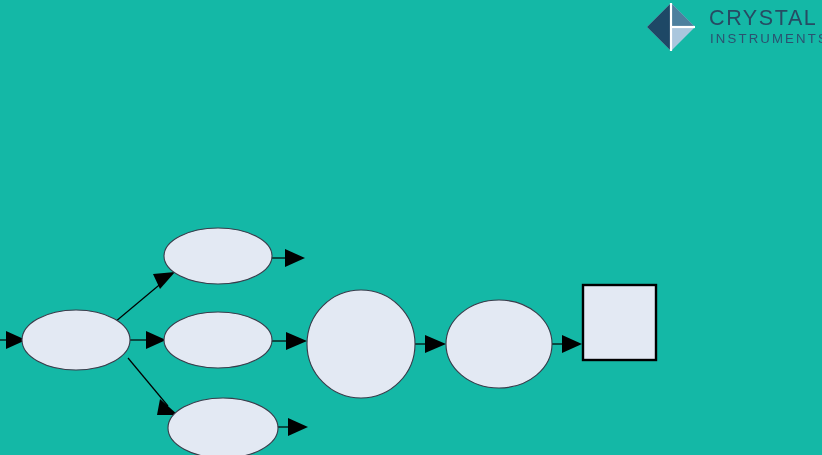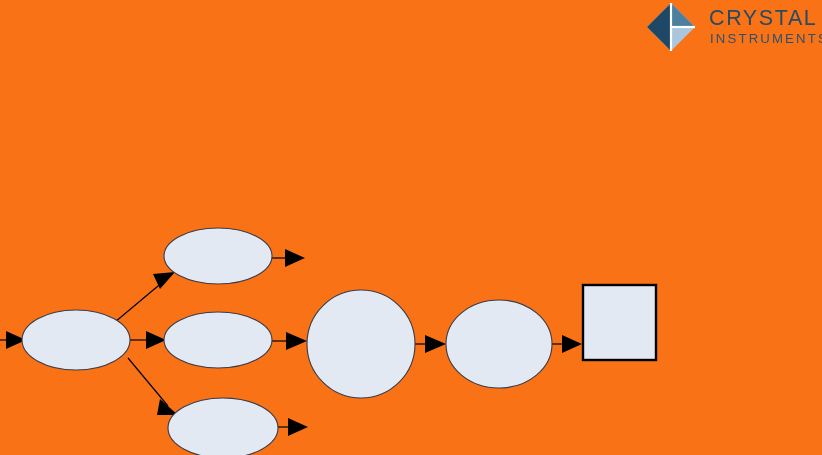--- a/index.html
+++ b/index.html
@@ -8,21 +8,21 @@
     padding: 0;
     background: #ffffff;
   }
   body {
     font-family: "Liberation Sans", sans-serif;
   }
   #page {
     position: relative;
     width: 822px;
     height: 455px;
-    background: #f97316;
+    background: #14b8a6;
     overflow: hidden;
   }
 
   
   #brand-logo {
     position: absolute;
     left: 644px;
     top: 0px;
     width: 178px;
     height: 56px;

